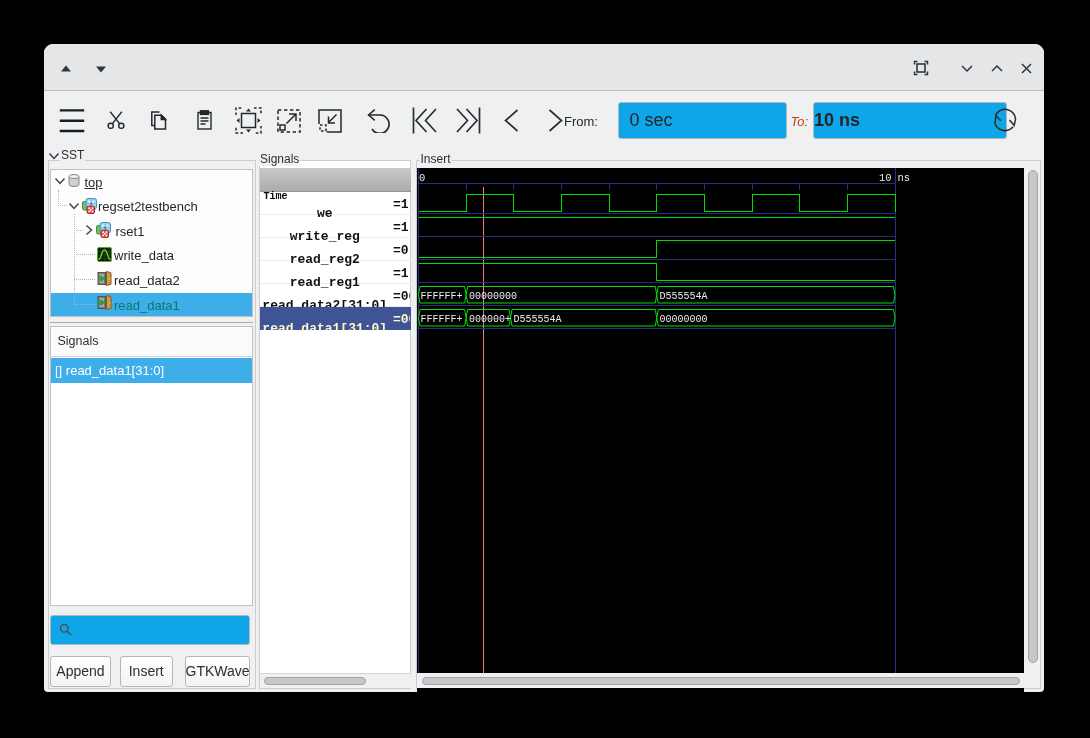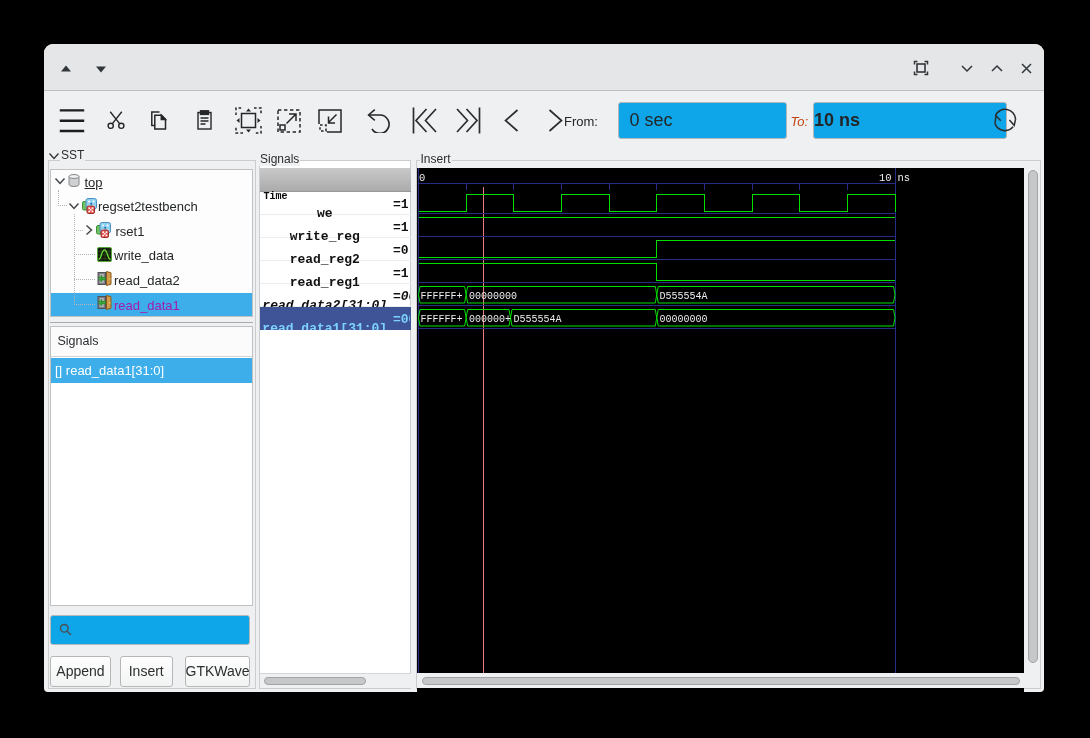--- a/index.html
+++ b/index.html
@@ -16,21 +16,21 @@
   .input{position:absolute;background:#0ea5e9;border:1px solid #b6b7b8;border-radius:3px;font-size:18px;color:#232629;}
   
   .gb{position:absolute;border:1px solid #cbcccd;}
   .gblabel{position:absolute;font-size:12px;color:#2b2e30;background:#eff0f1;padding:0 1px;}
   .panel{position:absolute;background:#fdfdfd;border:1px solid #c0c1c2;}
   .btn{position:absolute;height:31px;border:1px solid #b5b6b7;border-radius:3px;
        background:linear-gradient(#fefefe,#f2f3f3);font-size:14px;color:#2c2e30;text-align:center;line-height:29px;}
   .trtext{position:absolute;font-size:13px;color:#252829;top:5px;}
   .srow{position:absolute;left:0;width:151px;height:23px;border-bottom:1px solid #ececec;
         font-family:"Liberation Mono",monospace;font-size:13px;font-weight:bold;color:#111;}
-  .srow.sel{background:#3e5496;color:#7dd3fc;border-bottom:none;font-family:Liberation Mono, monospace;}
+  .srow.sel{background:#3e5496;color:#fef9c3;border-bottom:none;font-family:Liberation Mono, monospace;}
   .sname{position:absolute;left:0;width:130.5px;top:6px;text-align:center;white-space:pre;margin-top:8px;}
   .sval{position:absolute;left:133.5px;width:17px;top:5px;white-space:pre;overflow:hidden;display:inline-block;}
 </style>
 </head>
 <body>
 <div id="win">
 
   <div id="titlebar"></div>
   <svg class="abs" style="left:12px;top:18px" width="60" height="14" viewBox="0 0 60 14">
     <path d="M5 9.5 L10 3.5 L15 9.5 Z" fill="#31363b"></path>
@@ -215,21 +215,21 @@
   <div class="trtext" style="left:70px;top:228.9px;">read_data2</div>
 
   <svg class="abs" style="left:52.5px;top:251px" width="15" height="15" viewBox="0 0 15 15">
     <rect x="1" y="1.5" width="7.5" height="12" fill="#7d8082" stroke="#505356" stroke-width="1"></rect>
     <rect x="2.8" y="3.2" width="4" height="8.6" fill="#b8babb"></rect>
     <path d="M9.5 0.5 L14 1.8 V13.2 L9.5 14.5 Z" fill="#d29a4b" stroke="#8a5a1d" stroke-width="1"></path>
     <path d="M13 7.5 L12.8 8.5" stroke="#f7e06a" stroke-width="1.2"></path>
     <rect x="4.5" y="6.3" width="4" height="2.6" fill="#3fae3f" stroke="#1e7a1e" stroke-width="0.6"></rect>
     <path d="M4.8 4.3 L1.2 7.6 L4.8 10.9 Z" fill="#3fae3f" stroke="#1e7a1e" stroke-width="0.6"></path>
   </svg>
-  <div class="trtext" style="left:70px;top:253.7px;color:#a21caf;">read_data1</div>
+  <div class="trtext" style="left:70px;top:253.7px;color:#0f766e;">read_data1</div>
 
   <div class="abs" style="left:6px;top:277.5px;width:203px;height:1px;background:#a9abad;"></div>
 
   <div class="panel" style="left:6px;top:282px;width:203px;height:280px;background:#fff;"></div>
   <div class="abs" style="left:7px;top:283px;width:201px;height:30px;background:#fbfbfb;border-bottom:1px solid #d2d3d4;"></div>
   <div class="abs" style="left:13.5px;top:290px;font-size:12.5px;color:#2b2e31;">Signals</div>
   <div class="abs" style="left:7px;top:314px;width:201px;height:25px;background:#3daee9;"></div>
   <div class="abs" style="left:11px;top:319px;font-size:13px;color:#fff;">[] read_data1[31:0]</div>
 
   <div class="input" style="left:6px;top:571px;width:200px;height:30px;"></div>
@@ -258,21 +258,21 @@
         <span class="sval">=1</span>
       </div>
     <div class="srow" style="top:46px;">
         <span class="sname">read_reg2</span>
         <span class="sval">=0</span>
       </div>
     <div class="srow" style="top:69px;">
         <span class="sname">read_reg1</span>
         <span class="sval">=1</span>
       </div>
-    <div class="srow" style="top:92px;font-style:italic;">
+    <div class="srow" style="top:92px;">
         <span class="sname">read_data2[31:0]</span>
         <span class="sval">=00000000</span>
       </div>
     <div class="srow sel" style="top:115px;">
         <span class="sname">read_data1[31:0]</span>
         <span class="sval">=00000000</span>
       </div>
   </div>
 
   <div class="abs" style="left:215.5px;top:628.5px;width:151px;height:15.5px;background:#eff0f1;border-top:1px solid #d4d5d6;"></div>

